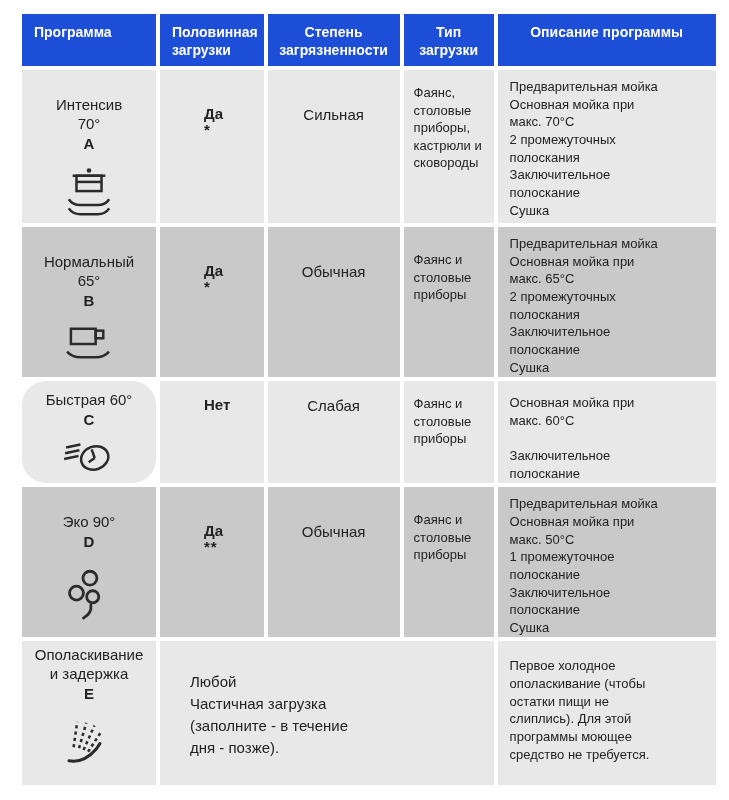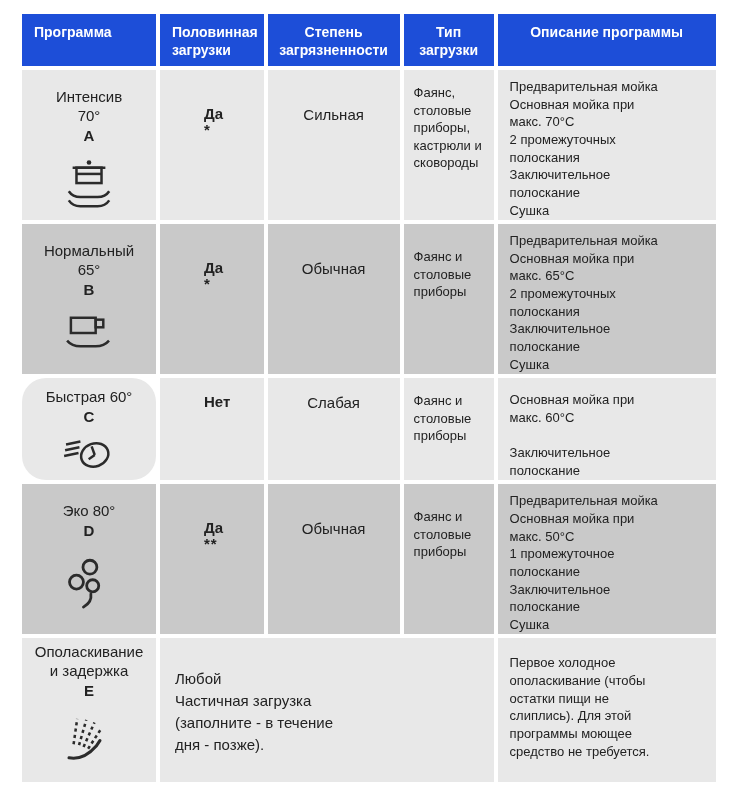--- a/index.html
+++ b/index.html
@@ -45,21 +45,21 @@
     white-space: pre-line;
     font-size: 15px;
     line-height: 1.25;
   }
   .prog-letter {
     font-size: 15px;
     font-weight: bold;
     line-height: 1.3;
   }
   .prog-icon { display: inline-block; margin-top: 14px; }
-  tr.h150 td.prog-cell { padding-top: 18px; height: 150px; }
+  tr.h150 td.prog-cell { padding-top: 26px; height: 150px; }
   tr.h100 td.prog-cell { padding-top: 10px; height: 102px; border-radius: 24px; }
   tr.h135 td.prog-cell { padding-top: 5px; height: 144px; }
   tr.h100 .prog-icon { margin-top: 6px; }
   tr.h135 .prog-icon { margin-top: 12px; }
 
   
   td.half-cell { padding-left: 44px; }
   tr.h150 td.half-cell { padding-top: 36px; }
   tr.h100 td.half-cell { padding-top: 16px; }
   .half-value { font-size: 15px; font-weight: bold; display: block; line-height: 1.1; }
@@ -86,21 +86,21 @@
     padding: 8px 24px 0 12px;
     white-space: pre-line;
   }
   tr.h100 td.desc-cell { padding-top: 13px; }
   tr.h135 td.desc-cell { padding-top: 16px; }
 
   
   td.merged-cell {
     font-size: 15px;
     line-height: 1.45;
-    padding: 30px 6px 0 15px;
+    padding: 30px 6px 0 30px;
     white-space: pre-line;
   }
 
   svg.icon { display: block; }
   svg.icon .st { stroke: #2b2b2b; fill: none; stroke-width: 2.6; }
   svg.icon .st-thick { stroke: #2b2b2b; fill: none; stroke-width: 3; }
   svg.icon .fill { fill: #2b2b2b; stroke: none; }
 </style>
 </head>
 <body>
@@ -218,21 +218,21 @@
 приборы</td>
       <td class="desc-cell">Основная мойка при
 макс. 60°C
 
 Заключительное
 полоскание</td>
     </tr>
 
     <tr class="row-dark h150">
       <td class="prog-cell">
-        <div class="prog-name">Эко 80°</div>
+        <div class="prog-name">Эко 90°</div>
         <div class="prog-letter">D</div>
         <span class="prog-icon">
           <svg class="icon" width="52" height="56" viewBox="0 0 56 58">
             <circle class="st-thick" cx="29" cy="12" r="7.5"></circle>
             <circle class="st-thick" cx="14.5" cy="28" r="7.5"></circle>
             <circle class="st-thick" cx="32" cy="32" r="6.5"></circle>
             <path class="st-thick" d="M30 41 C31 47 27 52 22 55" stroke-linecap="round"></path>
           </svg>
         </span>
       </td>

